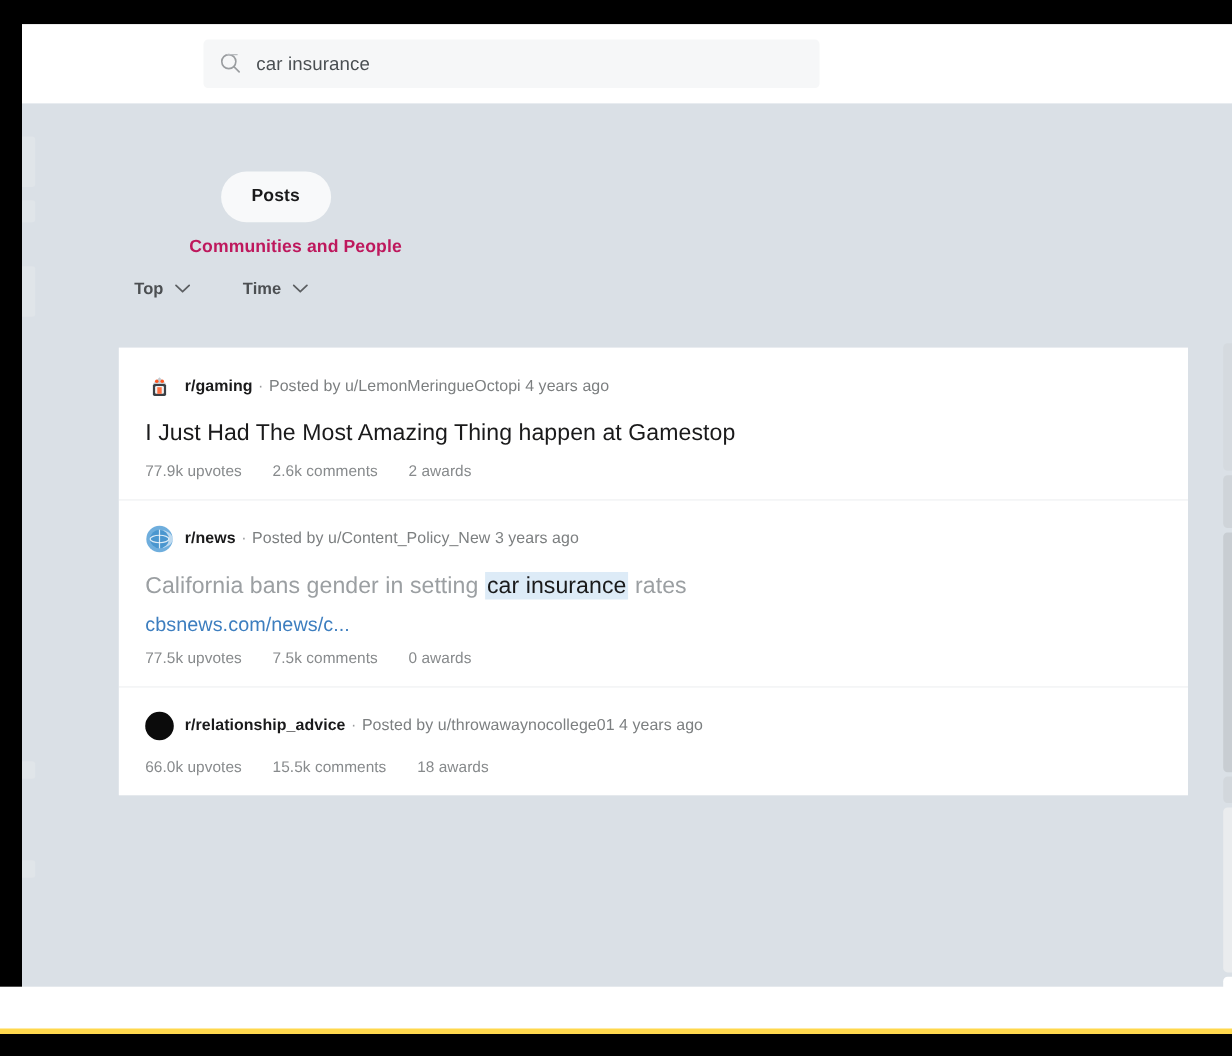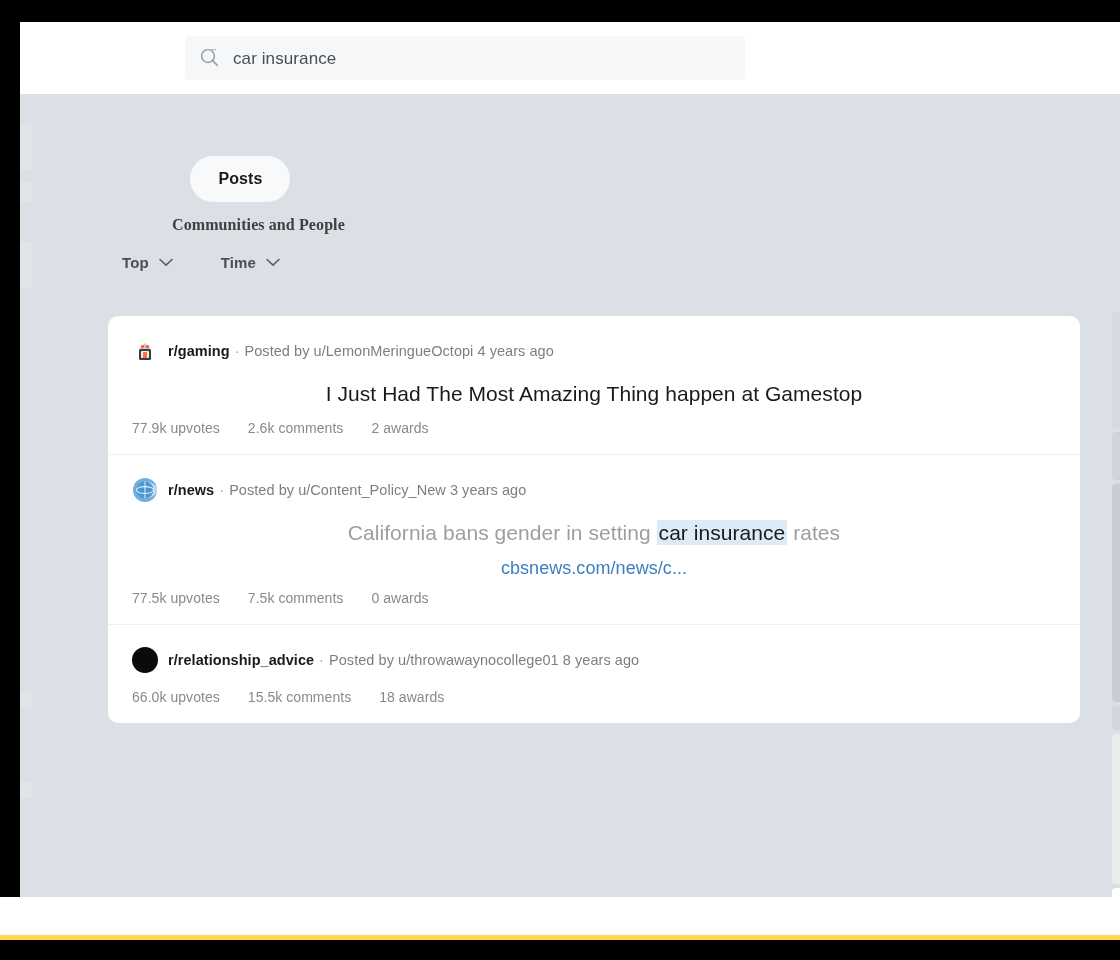--- a/index.html
+++ b/index.html
@@ -154,23 +154,22 @@
     border-radius: 24px;
     white-space: nowrap;
     cursor: pointer;
     letter-spacing: 0.1px;
   }
   .tab.active {
     background: #f8f9fa;
     color: #1a1a1b;
   }
   .tab.inactive {
-    color: #404040;
+    color: #be185d;
     margin-left: 36px;
-    font-family: Liberation Serif, serif;
   }
 
   
   .sort-row {
     position: absolute;
     top: 160px;
     left: 14px;
     display: flex;
     align-items: center;
     text-align: center;
@@ -195,23 +194,22 @@
   }
   .chevron svg { display: block; }
 
   
   .results-card {
     position: absolute;
     top: 222px;
     left: 0;
     width: 972px;
     background: #ffffff;
-    border-radius: 10px;
+    border-radius: 0;
     overflow: hidden;
-    text-align: center;
   }
 
   .post {
     padding: 22px 24px 18px 24px;
     border-bottom: 1px solid #edeff1;
   }
   .post:last-child { border-bottom: none; }
 
   .post-meta {
     display: flex;
@@ -415,21 +413,21 @@
             <div class="post-stats">
               <span>77.5k upvotes</span>
               <span>7.5k comments</span>
               <span>0 awards</span>
             </div>
           </div>
 
           <div class="post">
             <div class="post-meta">
               <span class="avatar plain-black"></span>
-              <span class="meta-text"><span class="meta-sub">r/relationship_advice</span><span class="meta-dot">·</span><span>Posted by u/throwawaynocollege01 8 years ago</span></span>
+              <span class="meta-text"><span class="meta-sub">r/relationship_advice</span><span class="meta-dot">·</span><span>Posted by u/throwawaynocollege01 4 years ago</span></span>
             </div>
             <div class="post-stats">
               <span>66.0k upvotes</span>
               <span>15.5k comments</span>
               <span>18 awards</span>
             </div>
           </div>
 
         </div>
       </div>

